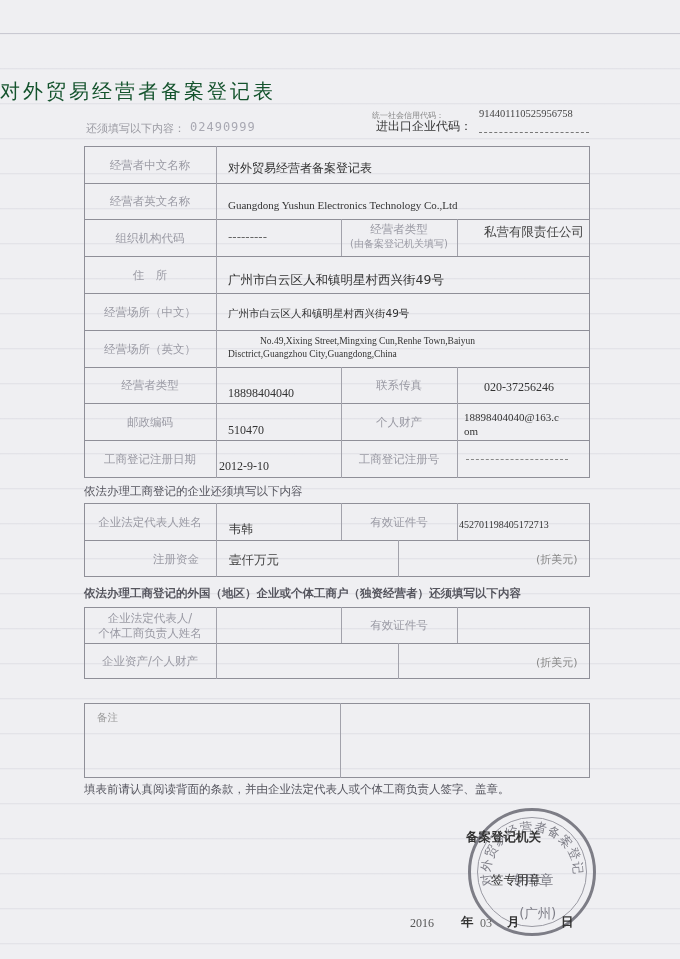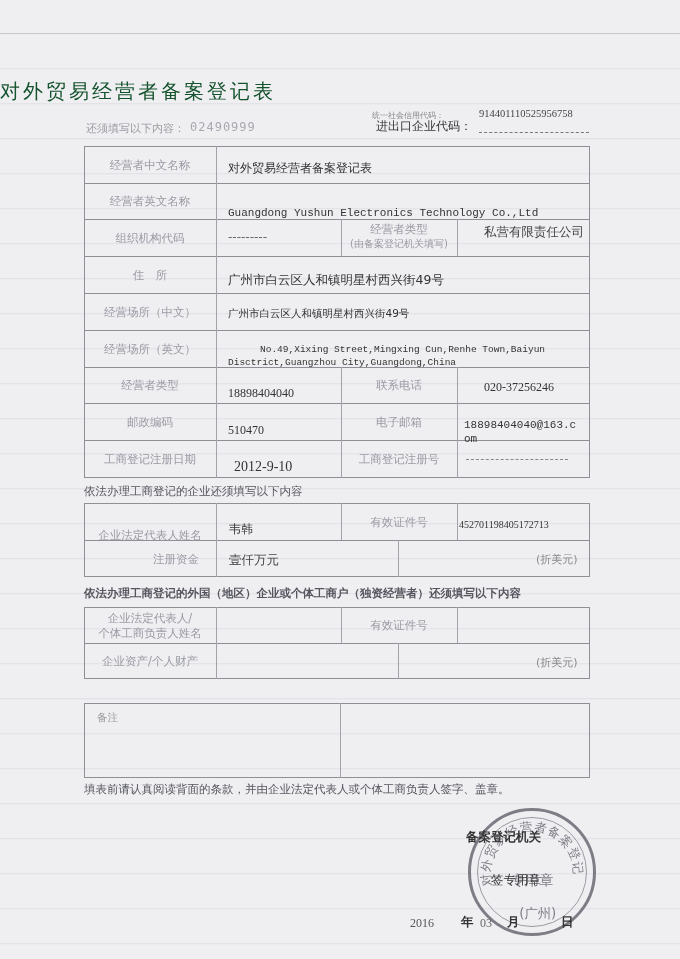--- a/index.html
+++ b/index.html
@@ -22,21 +22,21 @@
   }
   .abs { position: absolute; white-space: nowrap; }
   .lbl-faint { color: #9a9aa2; font-size: 11px; }
   .serial { color: #a8a8b2; font-family: "DejaVu Sans Mono", monospace; font-size: 12px; letter-spacing: 1px; }
   .serif-val { font-family: "Liberation Serif", serif; color: #444; }
   .tbl { position: absolute; border: 1px solid #8f8f98; box-sizing: border-box; }
   .line-h { position: absolute; height: 1px; background: #8f8f98; }
   .line-v { position: absolute; width: 1px; background: #a2a2ab; }
   .cell-lbl { position: absolute; color: #9a9aa4; font-size: 11.5px; text-align: center; display:flex; align-items:center; justify-content:center; line-height: 14px; }
   .val { position: absolute; color: #333; font-size: 12px; }
-  .val-sans { font-family: Liberation Mono, monospace; margin-top: 8px; }
+  .val-sans { font-family: Liberation Serif, serif; }
   .section-hdr { position: absolute; font-size: 11.5px; color: #55555e; white-space: nowrap; }
   .stamp {
     position: absolute; left: 468px; top: 808px; width: 128px; height: 128px;
     border: 3px solid #6a6a74; border-radius: 50%; box-sizing: border-box;
     opacity: 0.85;
   }
   .stamp-inner { position:absolute; inset: 6px; border: 1px solid #8a8a94; border-radius: 50%; }
   .stamp-arc { position:absolute; left:0; top:0; width:100%; height:100%; }
 </style>
 </head>
@@ -88,42 +88,42 @@
 
 <div class="cell-lbl" style="left:84px;top:293px;width:132px;height:37px;">经营场所（中文）</div>
 <div class="val" style="left:228px;top:307px;font-size:10.5px;">广州市白云区人和镇明星村西兴街49号</div>
 
 <div class="cell-lbl" style="left:84px;top:330px;width:132px;height:37px;">经营场所（英文）</div>
 <div class="val val-sans" style="left:228px;top:336px;font-size:9.5px;padding-left:32px;">No.49,Xixing Street,Mingxing Cun,Renhe Town,Baiyun</div>
 <div class="val val-sans" style="left:228px;top:349px;font-size:9.5px;">Disctrict,Guangzhou City,Guangdong,China</div>
 
 <div class="cell-lbl" style="left:84px;top:367px;width:132px;height:36px;">经营者类型</div>
 <div class="val serif-val" style="left:228px;top:386px;font-size:12px;">18898404040</div>
-<div class="cell-lbl" style="left:341px;top:367px;width:116px;height:36px;">联系电话</div>
+<div class="cell-lbl" style="left:341px;top:367px;width:116px;height:36px;">联系传真</div>
 <div class="val serif-val" style="left:484px;top:380px;font-size:12px;">020-37256246</div>
 
 <div class="cell-lbl" style="left:84px;top:403px;width:132px;height:37px;">邮政编码</div>
 <div class="val serif-val" style="left:228px;top:423px;font-size:12px;">510470</div>
-<div class="cell-lbl" style="left:341px;top:403px;width:116px;height:37px;">电子邮箱</div>
+<div class="cell-lbl" style="left:341px;top:403px;width:116px;height:37px;">个人财产</div>
 <div class="val val-sans" style="left:464px;top:411px;font-size:11px;">18898404040@163.c</div>
 <div class="val val-sans" style="left:464px;top:425px;font-size:11px;">om</div>
 
 <div class="cell-lbl" style="left:84px;top:440px;width:132px;height:37px;">工商登记注册日期</div>
-<div class="val serif-val" style="left:234px;top:459px;font-size:14px;">2012-9-10</div>
+<div class="val serif-val" style="left:219px;top:459px;font-size:12px;">2012-9-10</div>
 <div class="cell-lbl" style="left:341px;top:440px;width:116px;height:37px;">工商登记注册号</div>
 <div class="abs" style="left:466px;top:458px;width:102px;border-bottom:1px dashed #888;height:1px;"></div>
 
 <div class="section-hdr" style="left:84px;top:484px;">依法办理工商登记的企业还须填写以下内容</div>
 <div class="tbl" style="left:84px;top:503px;width:506px;height:74px;"></div>
 <div class="line-h" style="left:84px;top:540px;width:506px;"></div>
 <div class="line-v" style="left:216px;top:503px;height:74px;"></div>
 <div class="line-v" style="left:341px;top:503px;height:37px;"></div>
 <div class="line-v" style="left:457px;top:503px;height:37px;"></div>
 <div class="line-v" style="left:398px;top:540px;height:37px;"></div>
-<div class="cell-lbl" style="left:84px;top:516px;width:132px;height:37px;">企业法定代表人姓名</div>
+<div class="cell-lbl" style="left:84px;top:503px;width:132px;height:37px;">企业法定代表人姓名</div>
 <div class="val" style="left:229px;top:521px;font-size:12px;">韦韩</div>
 <div class="cell-lbl" style="left:341px;top:503px;width:116px;height:37px;">有效证件号</div>
 <div class="val serif-val" style="left:459px;top:519px;font-size:10px;">452701198405172713</div>
 <div class="cell-lbl" style="left:84px;top:540px;width:132px;height:37px;margin-left:26px;">注册资金</div>
 <div class="val" style="left:229px;top:552px;font-size:12.5px;color:#444;">壹仟万元</div>
 <div class="val" style="left:536px;top:552px;font-size:11px;color:#888;">(折美元)</div>
 
 <div class="section-hdr" style="left:84px;top:586px;font-weight:bold;">依法办理工商登记的外国（地区）企业或个体工商户（独资经营者）还须填写以下内容</div>
 <div class="tbl" style="left:84px;top:607px;width:506px;height:72px;"></div>
 <div class="line-h" style="left:84px;top:643px;width:506px;"></div>

